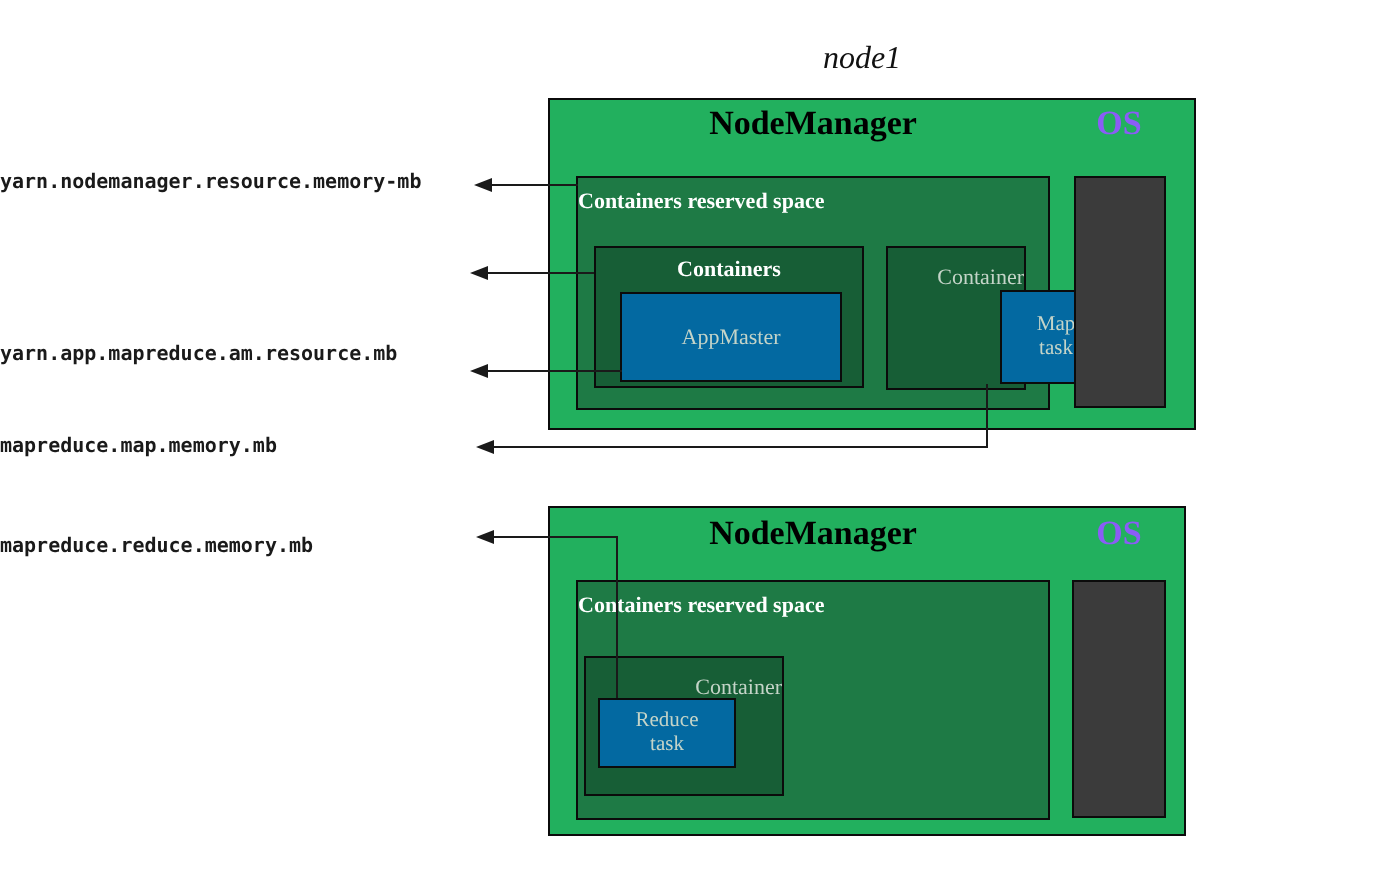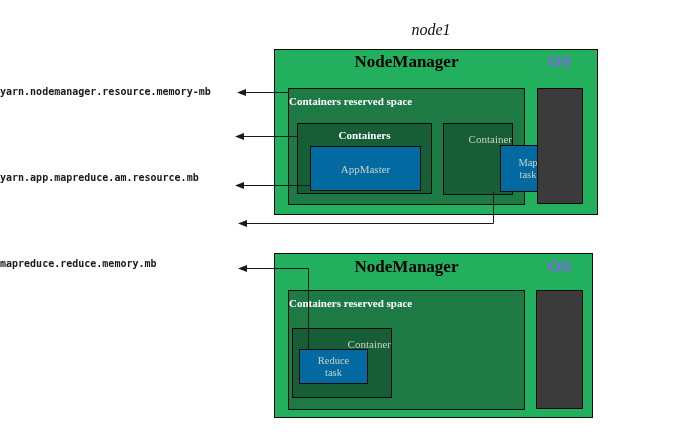--- a/index.html
+++ b/index.html
@@ -103,22 +103,23 @@
 task</div>
   </div>
 
   <div class="abs os-box" style="left:536px;top:290px;width:47px;height:119px;"></div>
 
   <div class="abs cfg-label" style="top:86px;">yarn.nodemanager.resource.memory-mb</div>
 
 
   <div class="abs cfg-label" style="top:172px;">yarn.app.mapreduce.am.resource.mb</div>
 
+  <div class="abs cfg-label" style="top:218px;">mapreduce.map.memory.mb</div>
 
-  <div class="abs cfg-label" style="top:258px;">mapreduce.reduce.memory.mb</div>
+  <div class="abs cfg-label" style="top:268px;">mapreduce.reduce.memory.mb</div>
 
   <svg id="wires" width="694" height="444" viewBox="0 0 694 444">
     <g stroke="#1a1a1a" stroke-width="1" fill="none">
       <line x1="289" y1="92.5" x2="246" y2="92.5"></line>
       <line x1="297" y1="136.5" x2="244" y2="136.5"></line>
       <line x1="311" y1="185.5" x2="244" y2="185.5"></line>
       <polyline points="493.5,192 493.5,223.5 247,223.5"></polyline>
       <polyline points="308.5,349 308.5,268.5 247,268.5"></polyline>
     </g>
     <g fill="#1a1a1a" stroke="none">

